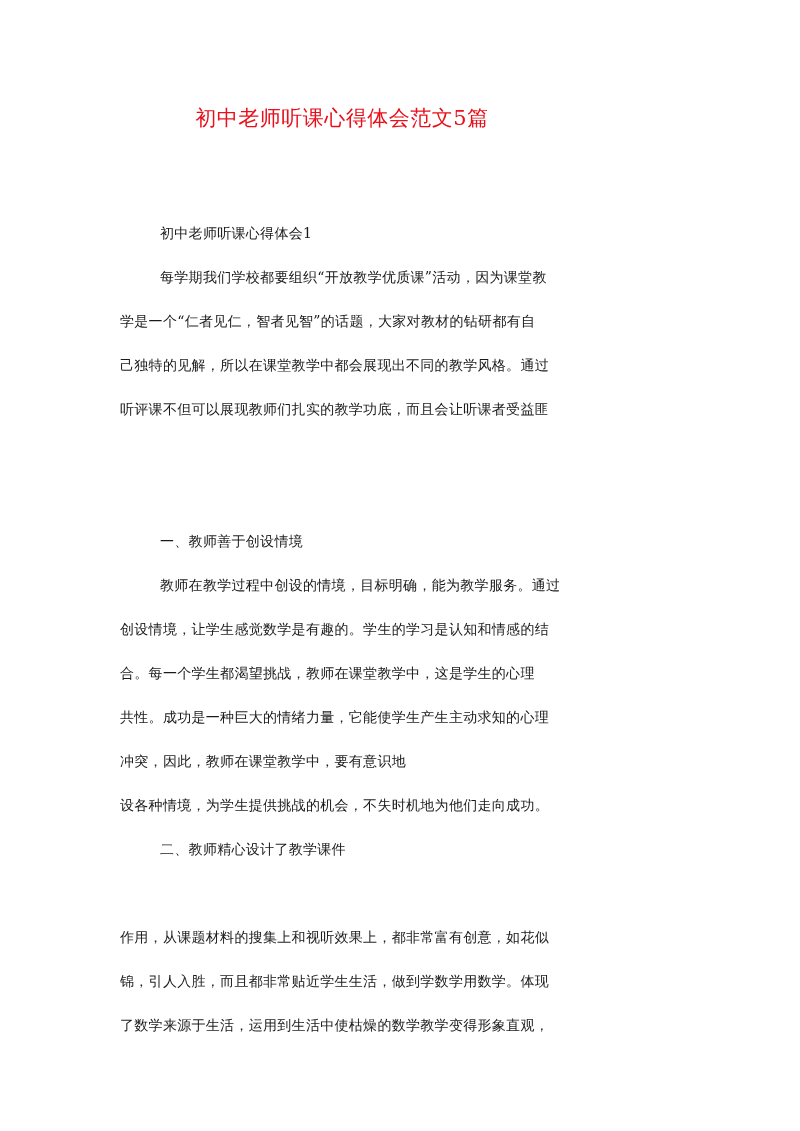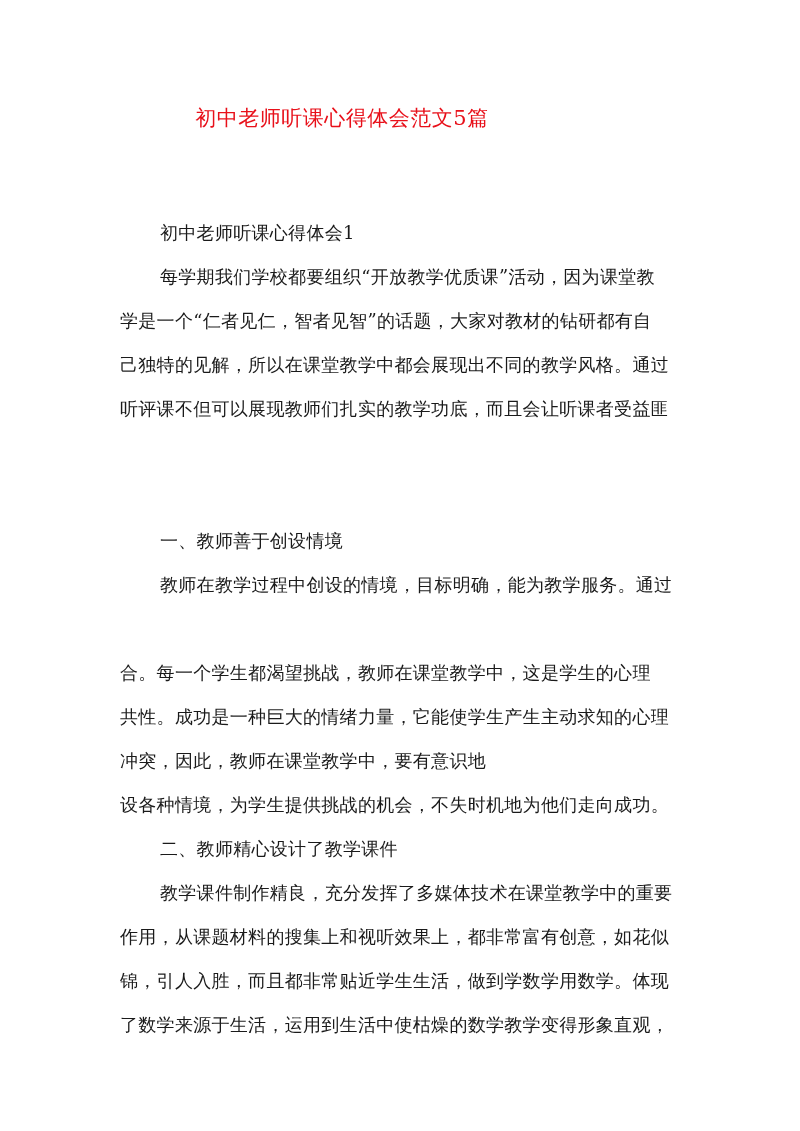--- a/index.html
+++ b/index.html
@@ -29,21 +29,21 @@
       width: 684px;
       text-align: center;
       font-size: 21px;
       color: #e8101a;
       letter-spacing: 0.5px;
       line-height: 30px;
     }
     .line {
       position: absolute;
       left: 120px;
-      font-size: 18px;
+      font-size: 14px;
       line-height: 26px;
       white-space: nowrap;
       letter-spacing: 0.3px;
     }
     .indent {
       left: 160px;
     }
   </style>
 </head>
 <body>
@@ -51,22 +51,22 @@
 <div class="page">
   <div class="title">初中老师听课心得体会范文5篇</div>
 
   <div class="line indent" style="top:220px">初中老师听课心得体会1</div>
   <div class="line indent" style="top:264px">每学期我们学校都要组织“开放教学优质课”活动，因为课堂教</div>
   <div class="line" style="top:308px">学是一个“仁者见仁，智者见智”的话题，大家对教材的钻研都有自</div>
   <div class="line" style="top:352px">己独特的见解，所以在课堂教学中都会展现出不同的教学风格。通过</div>
   <div class="line" style="top:396px">听评课不但可以展现教师们扎实的教学功底，而且会让听课者受益匪</div>
   <div class="line indent" style="top:528px">一、教师善于创设情境</div>
   <div class="line indent" style="top:572px">教师在教学过程中创设的情境，目标明确，能为教学服务。通过</div>
+  <div class="line" style="top:616px">创设情境，让学生感觉数学是有趣的。学生的学习是认知和情感的结</div>
   <div class="line" style="top:660px">合。每一个学生都渴望挑战，教师在课堂教学中，这是学生的心理</div>
   <div class="line" style="top:704px">共性。成功是一种巨大的情绪力量，它能使学生产生主动求知的心理</div>
   <div class="line" style="top:748px">冲突，因此，教师在课堂教学中，要有意识地</div>
   <div class="line" style="top:792px">设各种情境，为学生提供挑战的机会，不失时机地为他们走向成功。</div>
   <div class="line indent" style="top:836px">二、教师精心设计了教学课件</div>
-  <div class="line indent" style="top:880px">教学课件制作精良，充分发挥了多媒体技术在课堂教学中的重要</div>
   <div class="line" style="top:924px">作用，从课题材料的搜集上和视听效果上，都非常富有创意，如花似</div>
   <div class="line" style="top:968px">锦，引人入胜，而且都非常贴近学生生活，做到学数学用数学。体现</div>
   <div class="line" style="top:1012px">了数学来源于生活，运用到生活中使枯燥的数学教学变得形象直观，</div>
 </div>
 
 </body></html>

